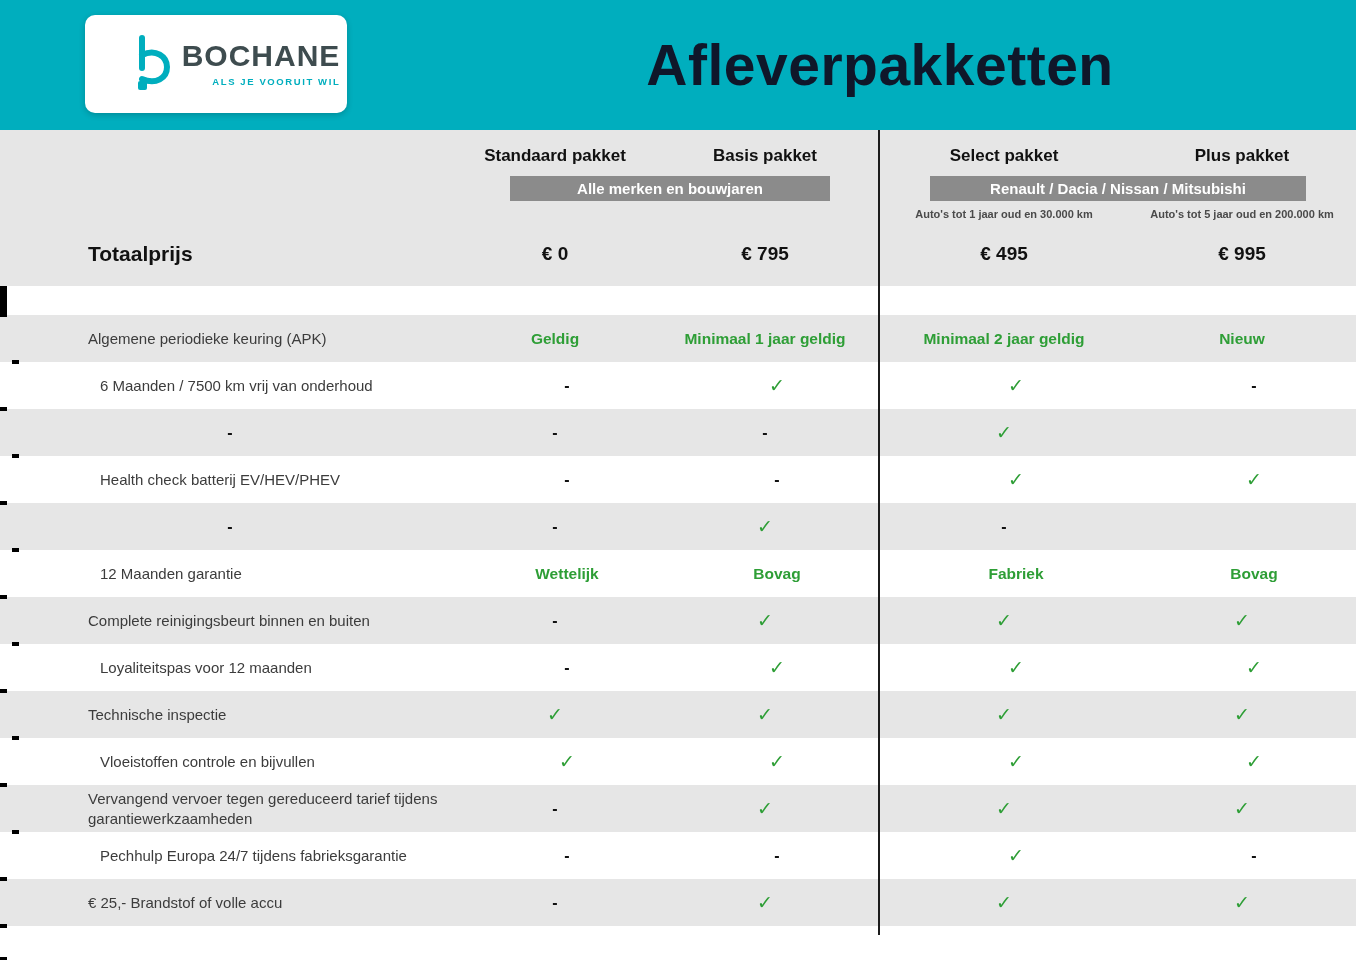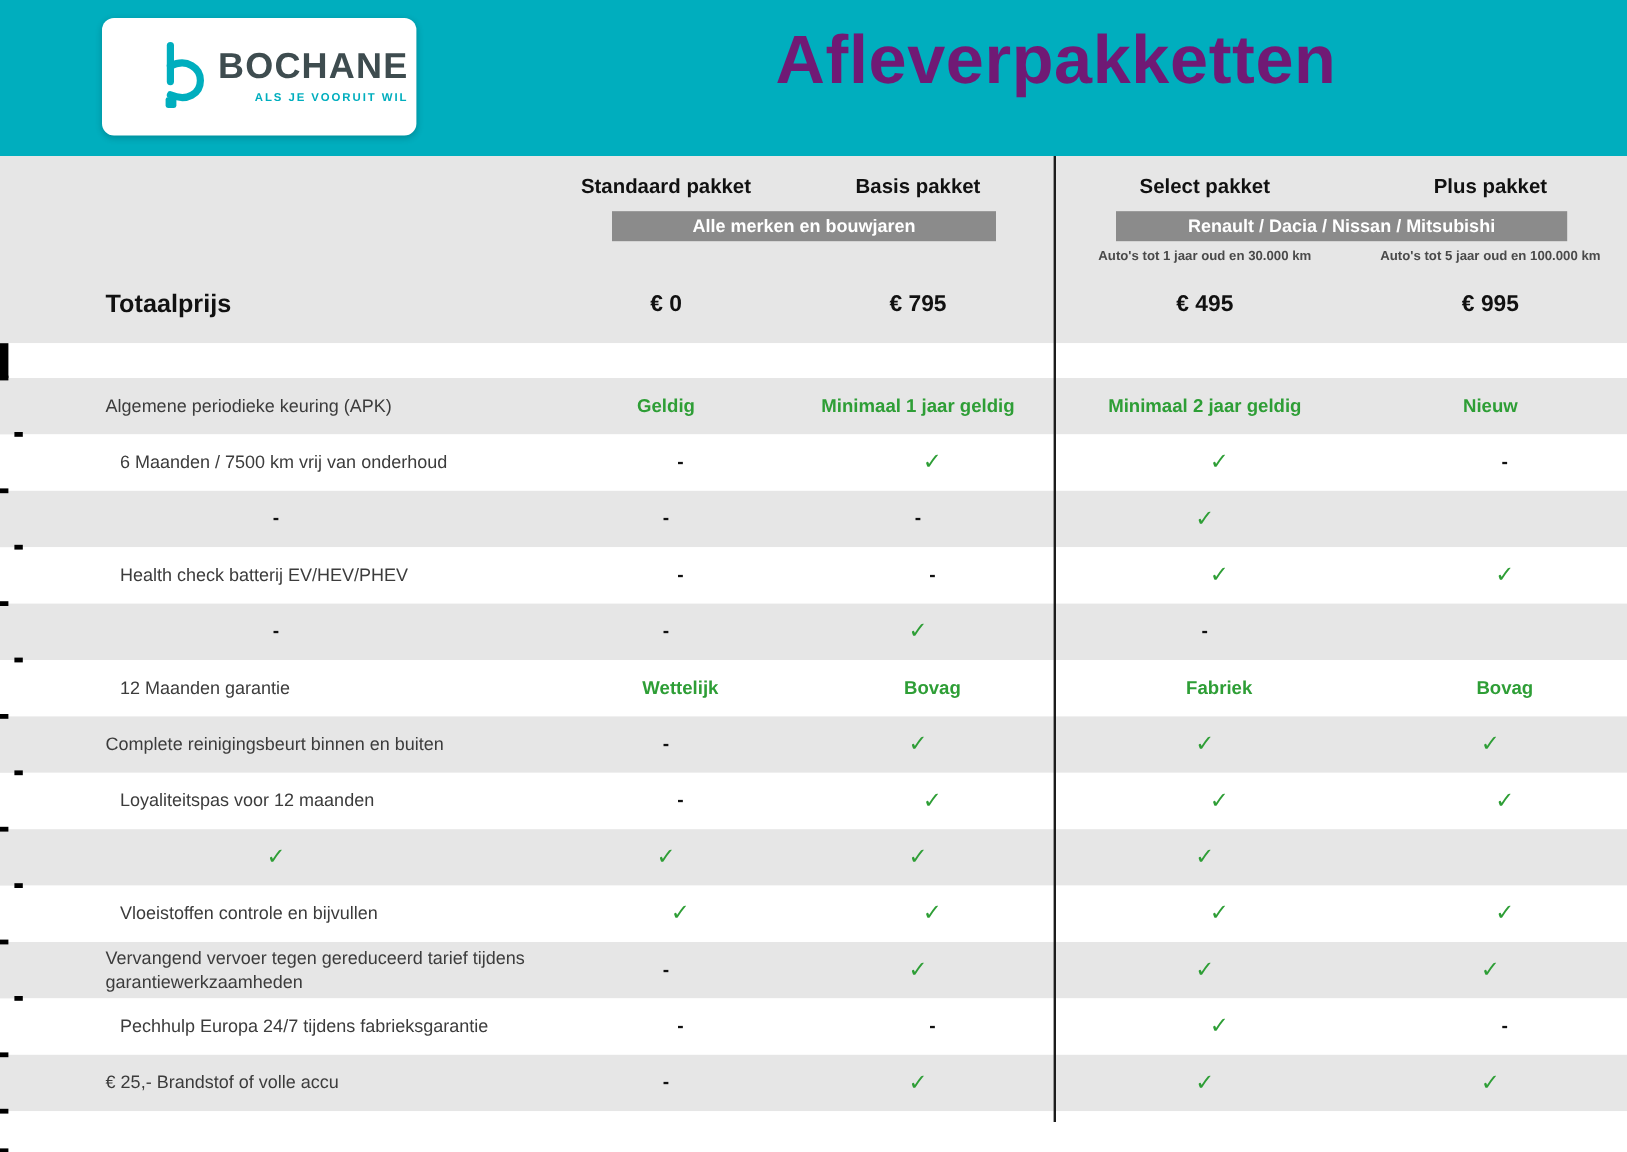--- a/index.html
+++ b/index.html
@@ -7,22 +7,22 @@
   .page { position:relative; width:1356px; height:960px; background:#fff; overflow:hidden; }
 
   
   .teal-header { position:relative; height:130px; background:var(--teal,#00AEBE); }
   .logo-card { position:absolute; left:85px; top:15px; width:262px; height:98px;
                background:#fff; border-radius:10px; box-shadow:0 2px 6px rgba(0,0,0,.2);
                display:flex; align-items:center; justify-content:center; gap:10px;padding-left:40px; }
   .logo-text { display:flex; flex-direction:column; align-items:flex-end; }
   .logo-name { font-size:30px; font-weight:800; letter-spacing:1px; color:#3E4C4F; line-height:1; }
   .logo-tagline { font-size:9.5px; font-weight:700; letter-spacing:1.6px; color:var(--teal,#00AEBE); margin-top:5px; }
-  .page-title { position:absolute; left:430px; top:17px; width:900px; text-align:center;
-                color:#701a75; font-size:57px; font-weight:800; letter-spacing:.5px; }
+  .page-title { position:absolute; left:430px; top:32px; width:900px; text-align:center;
+                color:#0f172a; font-size:57px; font-weight:800; letter-spacing:.5px; }
 
   
   .grid5 { display:grid; grid-template-columns:460px 190px 230px 248px 228px; }
   .grid3 { display:grid; grid-template-columns:460px 420px 476px; }
 
   
   .subheader { position:relative; height:156px; background:var(--stripe-gray,#E6E6E6);
                display:flex; flex-direction:column; }
   .colheads { padding-top:16px; }
   .colheads .ch { text-align:center; font-size:17px; font-weight:800; color:#111; }
@@ -96,21 +96,21 @@
         </div>
       <div>
           <span class="badge">Renault / Dacia / Nissan / Mitsubishi</span>
         </div>
     </div>
     <div class="grid5 subtexts">
       <div></div>
         <div></div>
         <div></div>
       <div class="st">Auto's tot 1 jaar oud en 30.000 km</div>
-      <div class="st">Auto's tot 5 jaar oud en 100.000 km</div>
+      <div class="st">Auto's tot 5 jaar oud en 200.000 km</div>
     </div>
     <div class="grid5 totaalrow">
       <div class="totaal-label">Totaalprijs</div>
       <div class="totaal-val">€ 0</div>
       <div class="totaal-val">€ 795</div>
       <div class="totaal-val">€ 495</div>
       <div class="totaal-val">€ 995</div>
     </div>
   </div>
 
@@ -165,20 +165,21 @@
         <div class="tcell"><span class="check">✓</span></div>
       </div>
       <div class="trow white">
         <div class="tlabel">Loyaliteitspas voor 12 maanden</div>
         <div class="tcell"><span class="dash">-</span></div>
         <div class="tcell"><span class="check">✓</span></div>
         <div class="tcell"><span class="check">✓</span></div>
         <div class="tcell"><span class="check">✓</span></div>
       </div>
       <div class="trow gray">
+        <div class="tlabel">Technische inspectie</div>
         <div class="tcell"><span class="check">✓</span></div>
         <div class="tcell"><span class="check">✓</span></div>
         <div class="tcell"><span class="check">✓</span></div>
         <div class="tcell"><span class="check">✓</span></div>
       </div>
       <div class="trow white">
         <div class="tlabel">Vloeistoffen controle en bijvullen</div>
         <div class="tcell"><span class="check">✓</span></div>
         <div class="tcell"><span class="check">✓</span></div>
         <div class="tcell"><span class="check">✓</span></div>

